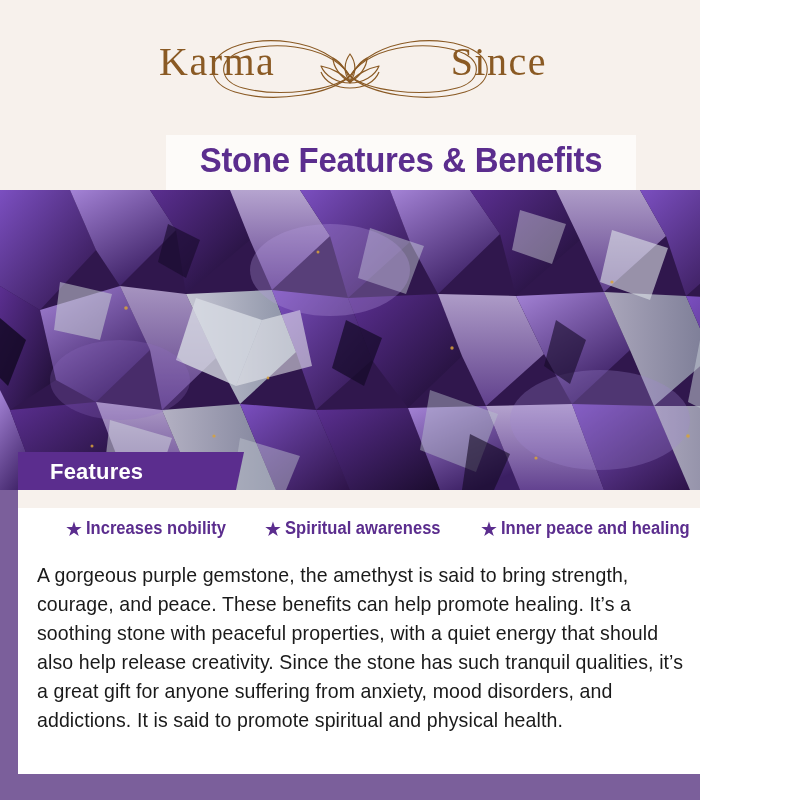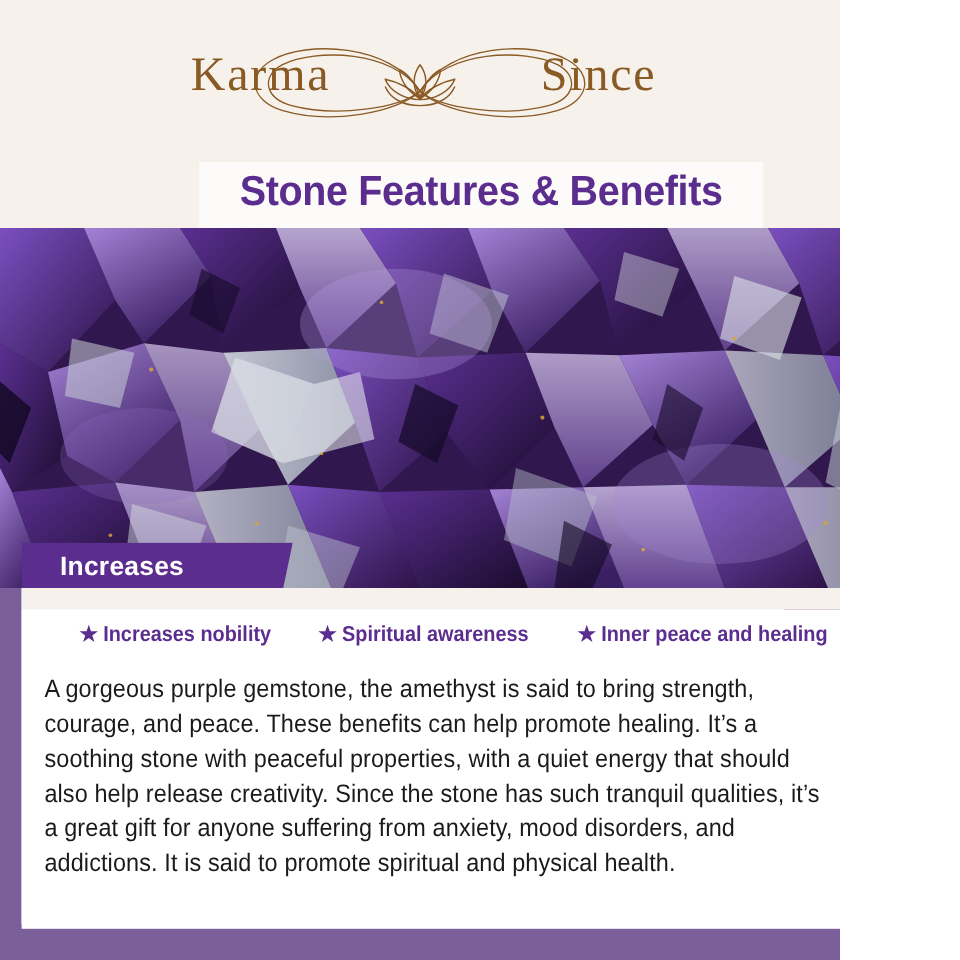--- a/index.html
+++ b/index.html
@@ -320,21 +320,21 @@
           <circle cx="688" cy="246" r="1.8"></circle>
         <circle cx="92" cy="256" r="1.5"></circle>
           <circle cx="536" cy="268" r="1.6"></circle>
         <circle cx="742" cy="130" r="1.5"></circle>
           <circle cx="268" cy="188" r="1.4"></circle>
       </g>
     </svg>
   </div>
 
   <div class="stone-banner"></div>
-  <div class="stone-banner-label">Increases</div>
+  <div class="stone-banner-label">Features</div>
 
   <div class="cream-strip"></div>
   <div class="body-panel"></div>
 
   <div class="benefits">
     <div class="benefit">
       <span class="star-icon">★</span>
       <span class="benefit-label">Increases nobility</span>
     </div>
     <div class="benefit">

